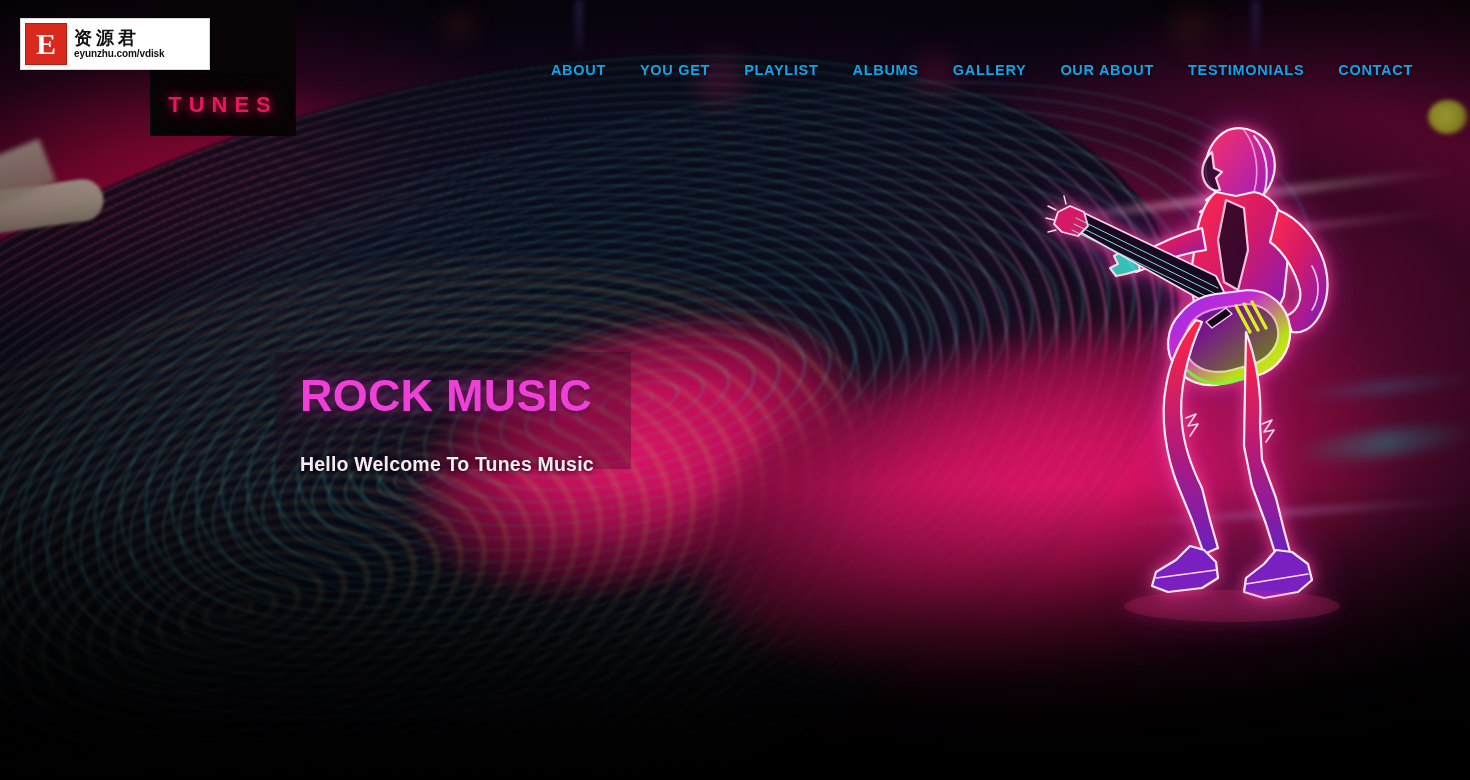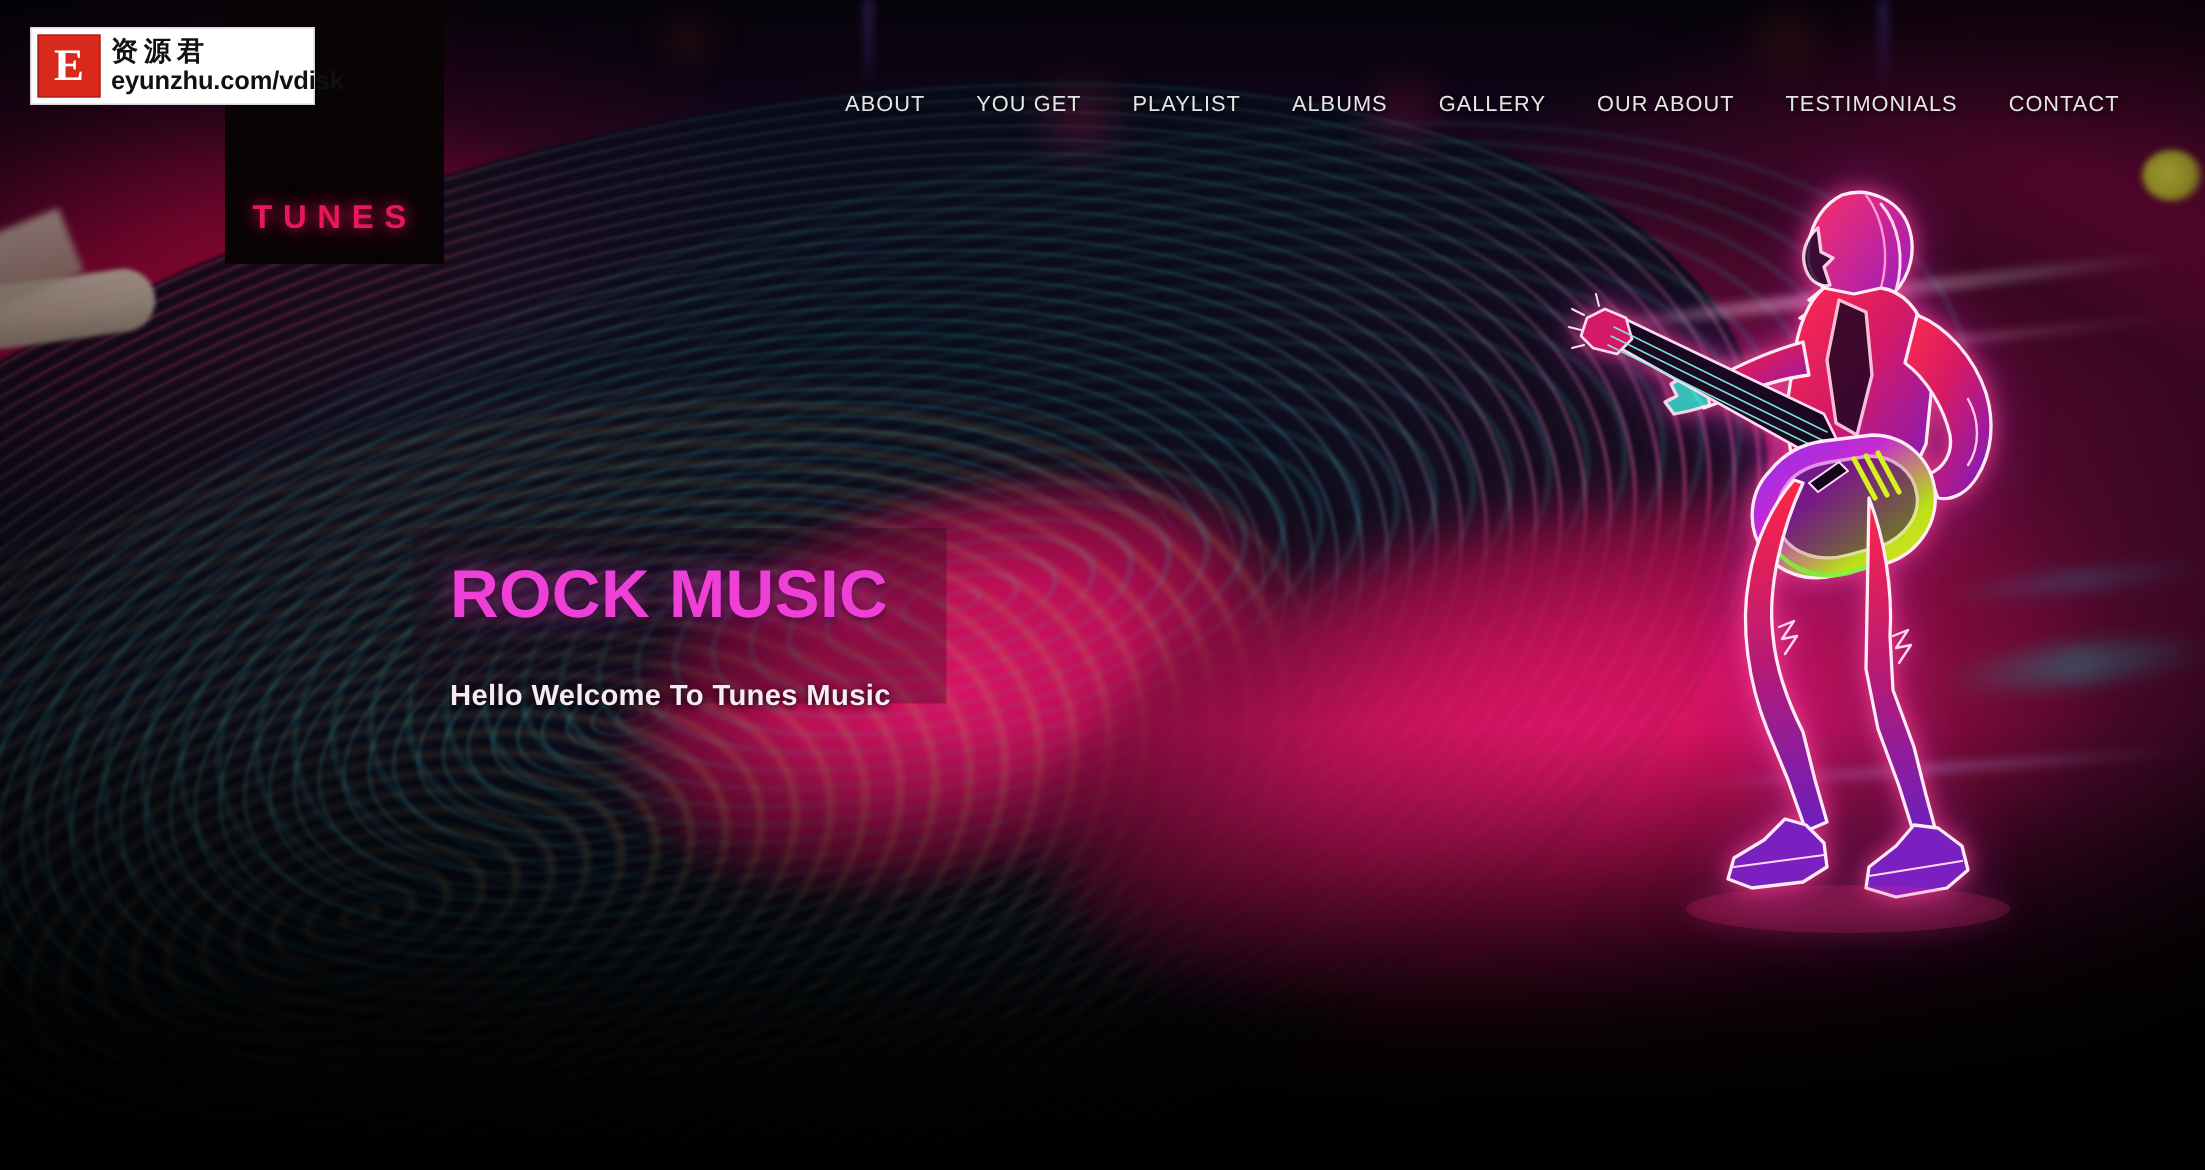--- a/index.html
+++ b/index.html
@@ -136,41 +136,41 @@
       linear-gradient(180deg, rgba(0,0,0,0.35) 0%, rgba(0,0,0,0) 14%, rgba(0,0,0,0) 62%, rgba(0,0,0,0.82) 88%, #000 100%);
   }
 
   
   .site-header {
     position:absolute; left:0; top:0; width:1470px; height:140px;
     z-index:40;
   }
   .brand-block {
     position:absolute; left:150px; top:0;
-    width:146px; height:176px;
+    width:146px; height:136px;
     background:#080406;
     display:flex; align-items:flex-end; justify-content:center;
     padding-bottom:18px;
   }
   .brand-text {
     color:#e8175a;
     font-size:22px;
     font-weight:700;
     letter-spacing:7px;
     text-shadow:0 0 10px rgba(232,23,90,0.85), 0 0 22px rgba(232,23,90,0.5);
   }
 
   .main-nav {
     position:absolute; right:40px; top:56px;
     display:flex; align-items:center; gap:0px;
   }
   .nav-item {
-    color:#e5e5e5;
+    color:#0ea5e9;
     font-size:14.5px;
-    font-weight:400;
+    font-weight:700;
     letter-spacing:0.7px;
     text-decoration:none;
     padding:6px 17px;
     white-space:nowrap;
     text-shadow:0 1px 3px rgba(0,0,0,0.75);
     cursor:pointer;
     text-align:right;
   }
 
   
@@ -238,21 +238,21 @@
     font-family:"Liberation Serif", serif;
     font-size:30px; font-weight:700; line-height:1;
   }
   .wm-right { display:flex; flex-direction:column; justify-content:center; }
   .wm-cn {
     color:#111; font-size:18px; font-weight:700; line-height:1.05;
     letter-spacing:4px;
     font-family:Liberation Serif, serif;
   }
   .wm-url {
-    color:#111; font-size:17px; font-weight:700; line-height:1.15;
+    color:#111; font-size:10px; font-weight:700; line-height:1.15;
     letter-spacing:-0.1px;
     font-family:"Liberation Sans", sans-serif;
   }
 </style>
 </head>
 <body>
 
 <div id="stage">
 
   <div class="bg-layer bg-base"></div>

